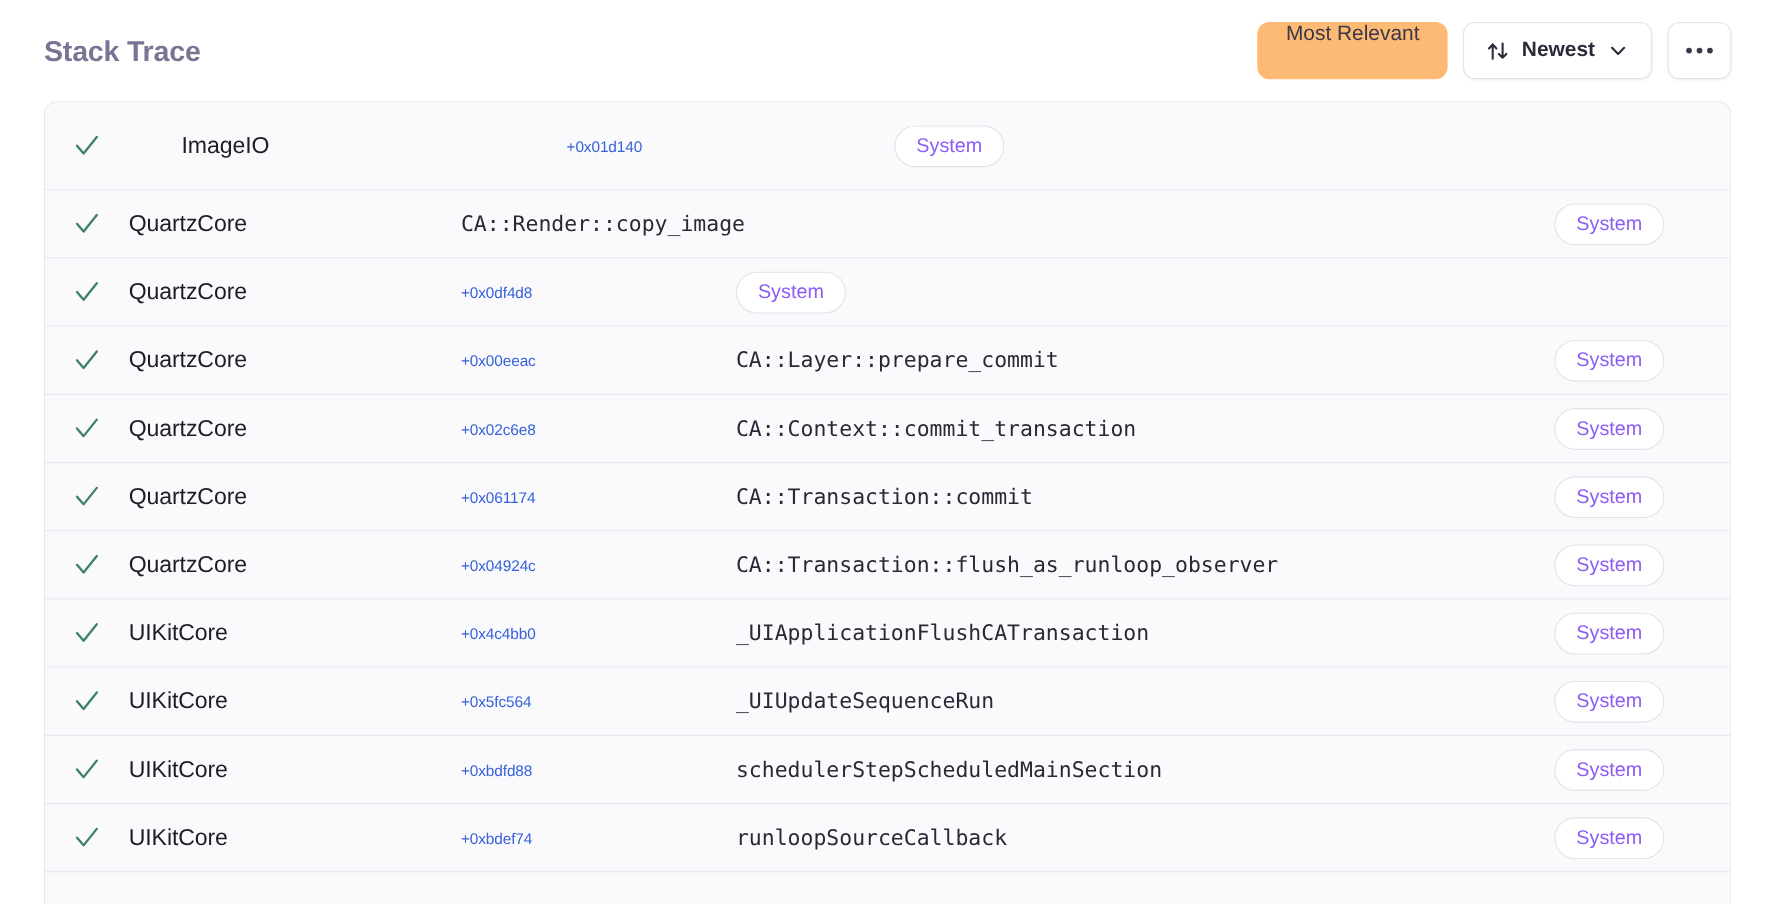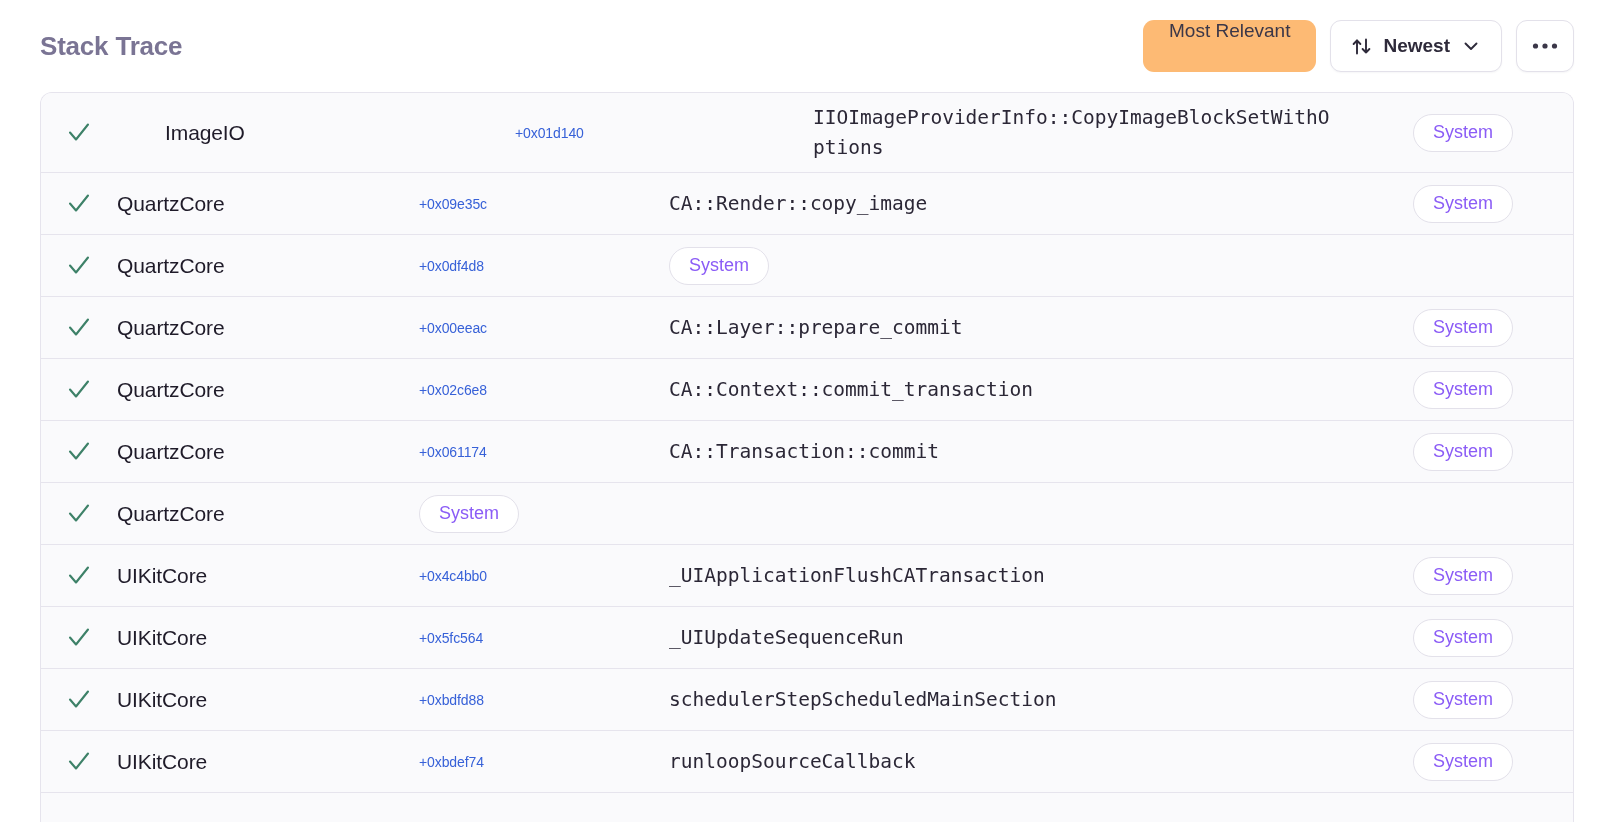--- a/index.html
+++ b/index.html
@@ -251,35 +251,33 @@
       <div class="trace-row tall">
         <div class="cell-check">
           <span class="check-icon">
             <svg width="26" height="26" viewBox="0 0 26 26" fill="none">
               <path d="M4 12.5L10 19.5L22 4.5" stroke="#3d8168" stroke-width="2.1" stroke-linecap="round" stroke-linejoin="round"></path>
             </svg>
           </span>
         </div>
         <div class="cell-module">ImageIO</div>
         <div class="cell-offset">+0x01d140</div>
-        <div class="cell-func">IIOImageProviderInfo::CopyImageBlockSetWithOptions</div>
-        <div class="cell-badge">
-          <span class="badge">System</span>
-        </div>
-      </div>
-      <div class="trace-row std">
-        <div class="cell-check">
-          <span class="check-icon">
-            <svg width="26" height="26" viewBox="0 0 26 26" fill="none">
-              <path d="M4 12.5L10 19.5L22 4.5" stroke="#3d8168" stroke-width="2.1" stroke-linecap="round" stroke-linejoin="round"></path>
-            </svg>
-          </span>
-        </div>
-        <div class="cell-module">QuartzCore</div>
-        <div class="cell-offset">+0x09e35c</div>
+        <div class="cell-badge">
+          <span class="badge">System</span>
+        </div>
+      </div>
+      <div class="trace-row std">
+        <div class="cell-check">
+          <span class="check-icon">
+            <svg width="26" height="26" viewBox="0 0 26 26" fill="none">
+              <path d="M4 12.5L10 19.5L22 4.5" stroke="#3d8168" stroke-width="2.1" stroke-linecap="round" stroke-linejoin="round"></path>
+            </svg>
+          </span>
+        </div>
+        <div class="cell-module">QuartzCore</div>
         <div class="cell-func">CA::Render::copy_image</div>
         <div class="cell-badge">
           <span class="badge">System</span>
         </div>
       </div>
       <div class="trace-row std">
         <div class="cell-check">
           <span class="check-icon">
             <svg width="26" height="26" viewBox="0 0 26 26" fill="none">
               <path d="M4 12.5L10 19.5L22 4.5" stroke="#3d8168" stroke-width="2.1" stroke-linecap="round" stroke-linejoin="round"></path>
@@ -339,20 +337,22 @@
       </div>
       <div class="trace-row std">
         <div class="cell-check">
           <span class="check-icon">
             <svg width="26" height="26" viewBox="0 0 26 26" fill="none">
               <path d="M4 12.5L10 19.5L22 4.5" stroke="#3d8168" stroke-width="2.1" stroke-linecap="round" stroke-linejoin="round"></path>
             </svg>
           </span>
         </div>
         <div class="cell-module">QuartzCore</div>
+        <div class="cell-offset">+0x04924c</div>
+        <div class="cell-func">CA::Transaction::flush_as_runloop_observer</div>
         <div class="cell-badge">
           <span class="badge">System</span>
         </div>
       </div>
       <div class="trace-row std">
         <div class="cell-check">
           <span class="check-icon">
             <svg width="26" height="26" viewBox="0 0 26 26" fill="none">
               <path d="M4 12.5L10 19.5L22 4.5" stroke="#3d8168" stroke-width="2.1" stroke-linecap="round" stroke-linejoin="round"></path>
             </svg>

